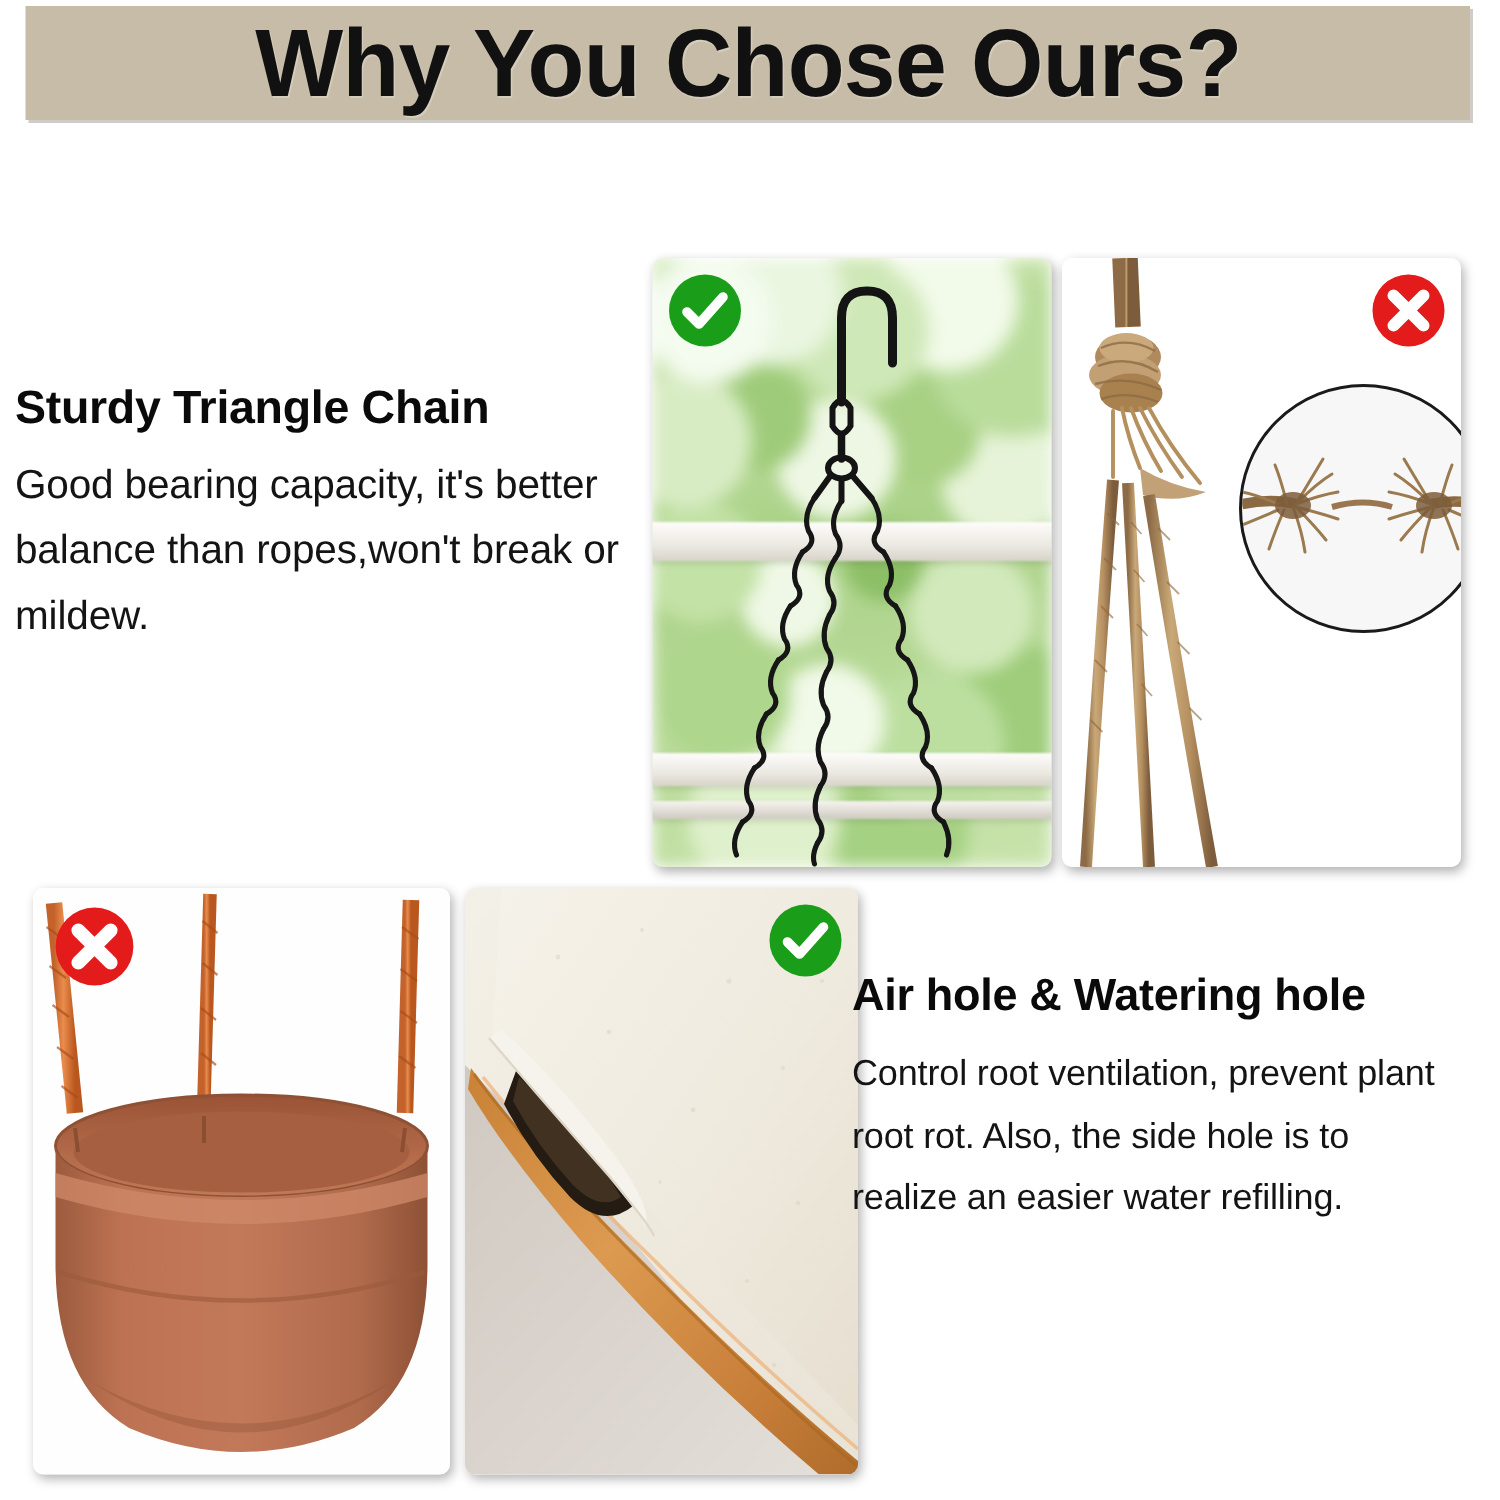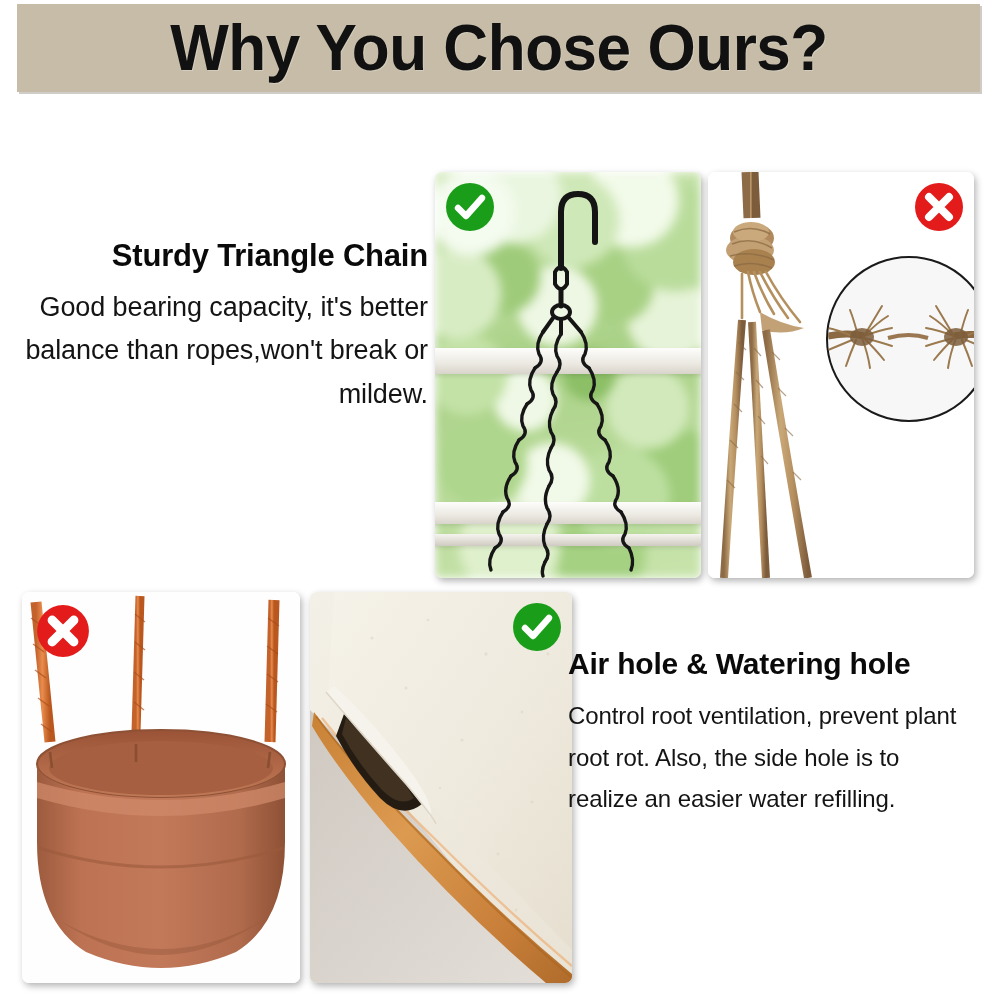--- a/index.html
+++ b/index.html
@@ -7,21 +7,21 @@
     width:1000px;height:1000px;
     background:#ffffff;
     font-family:"Liberation Sans", sans-serif;
     overflow:hidden;
     position:relative;
   }
   .root{position:relative;width:1000px;height:1000px;}
 
   
   .banner{
-    position:absolute;left:17px;top:4px;width:963px;height:88px;
+    position:absolute;left:17px;top:4px;width:963px;height:76px;
     background:#c6bca7;
     display:flex;align-items:center;justify-content:center;
     box-shadow:2px 2px 0 rgba(120,112,96,.35);
   }
   .banner-title{
     font-size:64px;font-weight:bold;color:#111111;
     letter-spacing:-0.5px;line-height:1;
     white-space:nowrap;
     transform:scaleX(.97);
     text-shadow:1px 1px 0 rgba(255,255,255,.25);
@@ -95,21 +95,21 @@
   .pot-bg{position:absolute;inset:0;background:#fefefe;}
   .pot-art{position:absolute;inset:0;}
 
   
   .hole-bg{position:absolute;inset:0;
     background:linear-gradient(135deg,#f3f0e7 0%,#efeade 48%,#e9e3d6 100%);}
   .hole-art{position:absolute;inset:0;}
 
   
   .textblock{position:absolute;}
-  #text-left{left:10px;top:236px;width:418px;text-align:right;}
+  #text-left{left:10px;top:252px;width:418px;}
   #text-right{left:568px;top:645px;width:396px;}
   .feature-title{
     font-size:31px;font-weight:bold;color:#0a0a0a;
     line-height:1.28;margin:0 0 10px 0;letter-spacing:-.2px;
   }
   #text-right .feature-title{font-size:30px;margin-bottom:12px;}
   .feature-body{
     font-size:27px;color:#141414;line-height:1.62;margin:0;
     font-weight:400;letter-spacing:-.1px;
   }

